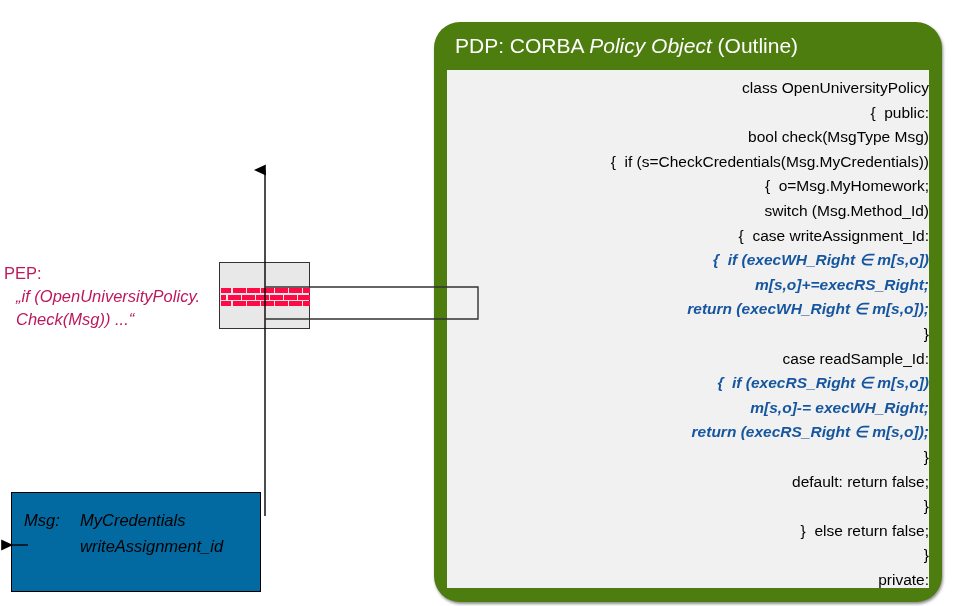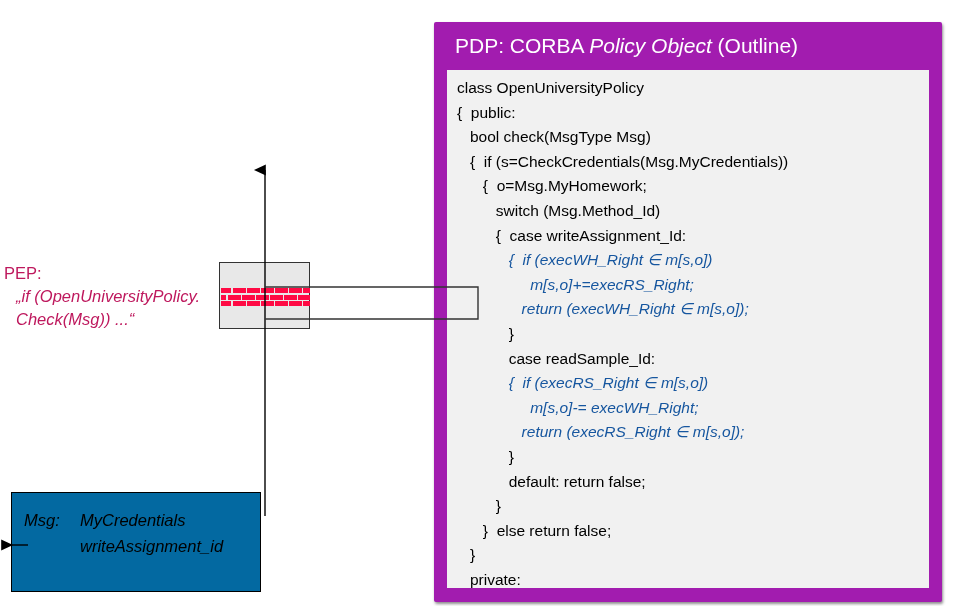--- a/index.html
+++ b/index.html
@@ -148,22 +148,22 @@
   #msg-box .msg-key { display: inline-block; width: 56px; }
   #msg-box .msg-ind { display: inline-block; width: 56px; }
 
   
   #pdp-panel {
     position: absolute;
     left: 434px;
     top: 22px;
     width: 508px;
     height: 580px;
-    background: #a21caf;
-    border-radius: 2px;
+    background: #4d7c0f;
+    border-radius: 26px;
     box-sizing: border-box;
     z-index: 8;
     box-shadow: 1px 2px 3px rgba(0,0,0,0.45);
   }
   #pdp-title {
     position: absolute;
     left: 21px;
     top: 12px;
     font-size: 21px;
     color: #ffffff;
@@ -173,31 +173,33 @@
   #code-area {
     position: absolute;
     left: 13px;
     top: 48px;
     width: 482px;
     height: 518px;
     background: #F1F1F1;
     box-sizing: border-box;
     padding: 6px 0 0 10px;
     overflow: hidden;
+    text-align: right;
   }
   .code-line {
     font-size: 15.5px;
     line-height: 24.6px;
     color: #000000;
     white-space: pre;
     height: 24.6px;
   }
   .code-line.blue {
     color: #16569F;
     font-style: italic;
+    font-weight: bold;
   }
 
   
   #wires {
     position: absolute;
     left: 0; top: 0;
     width: 953px; height: 606px;
     z-index: 9;
     pointer-events: none;
   }

